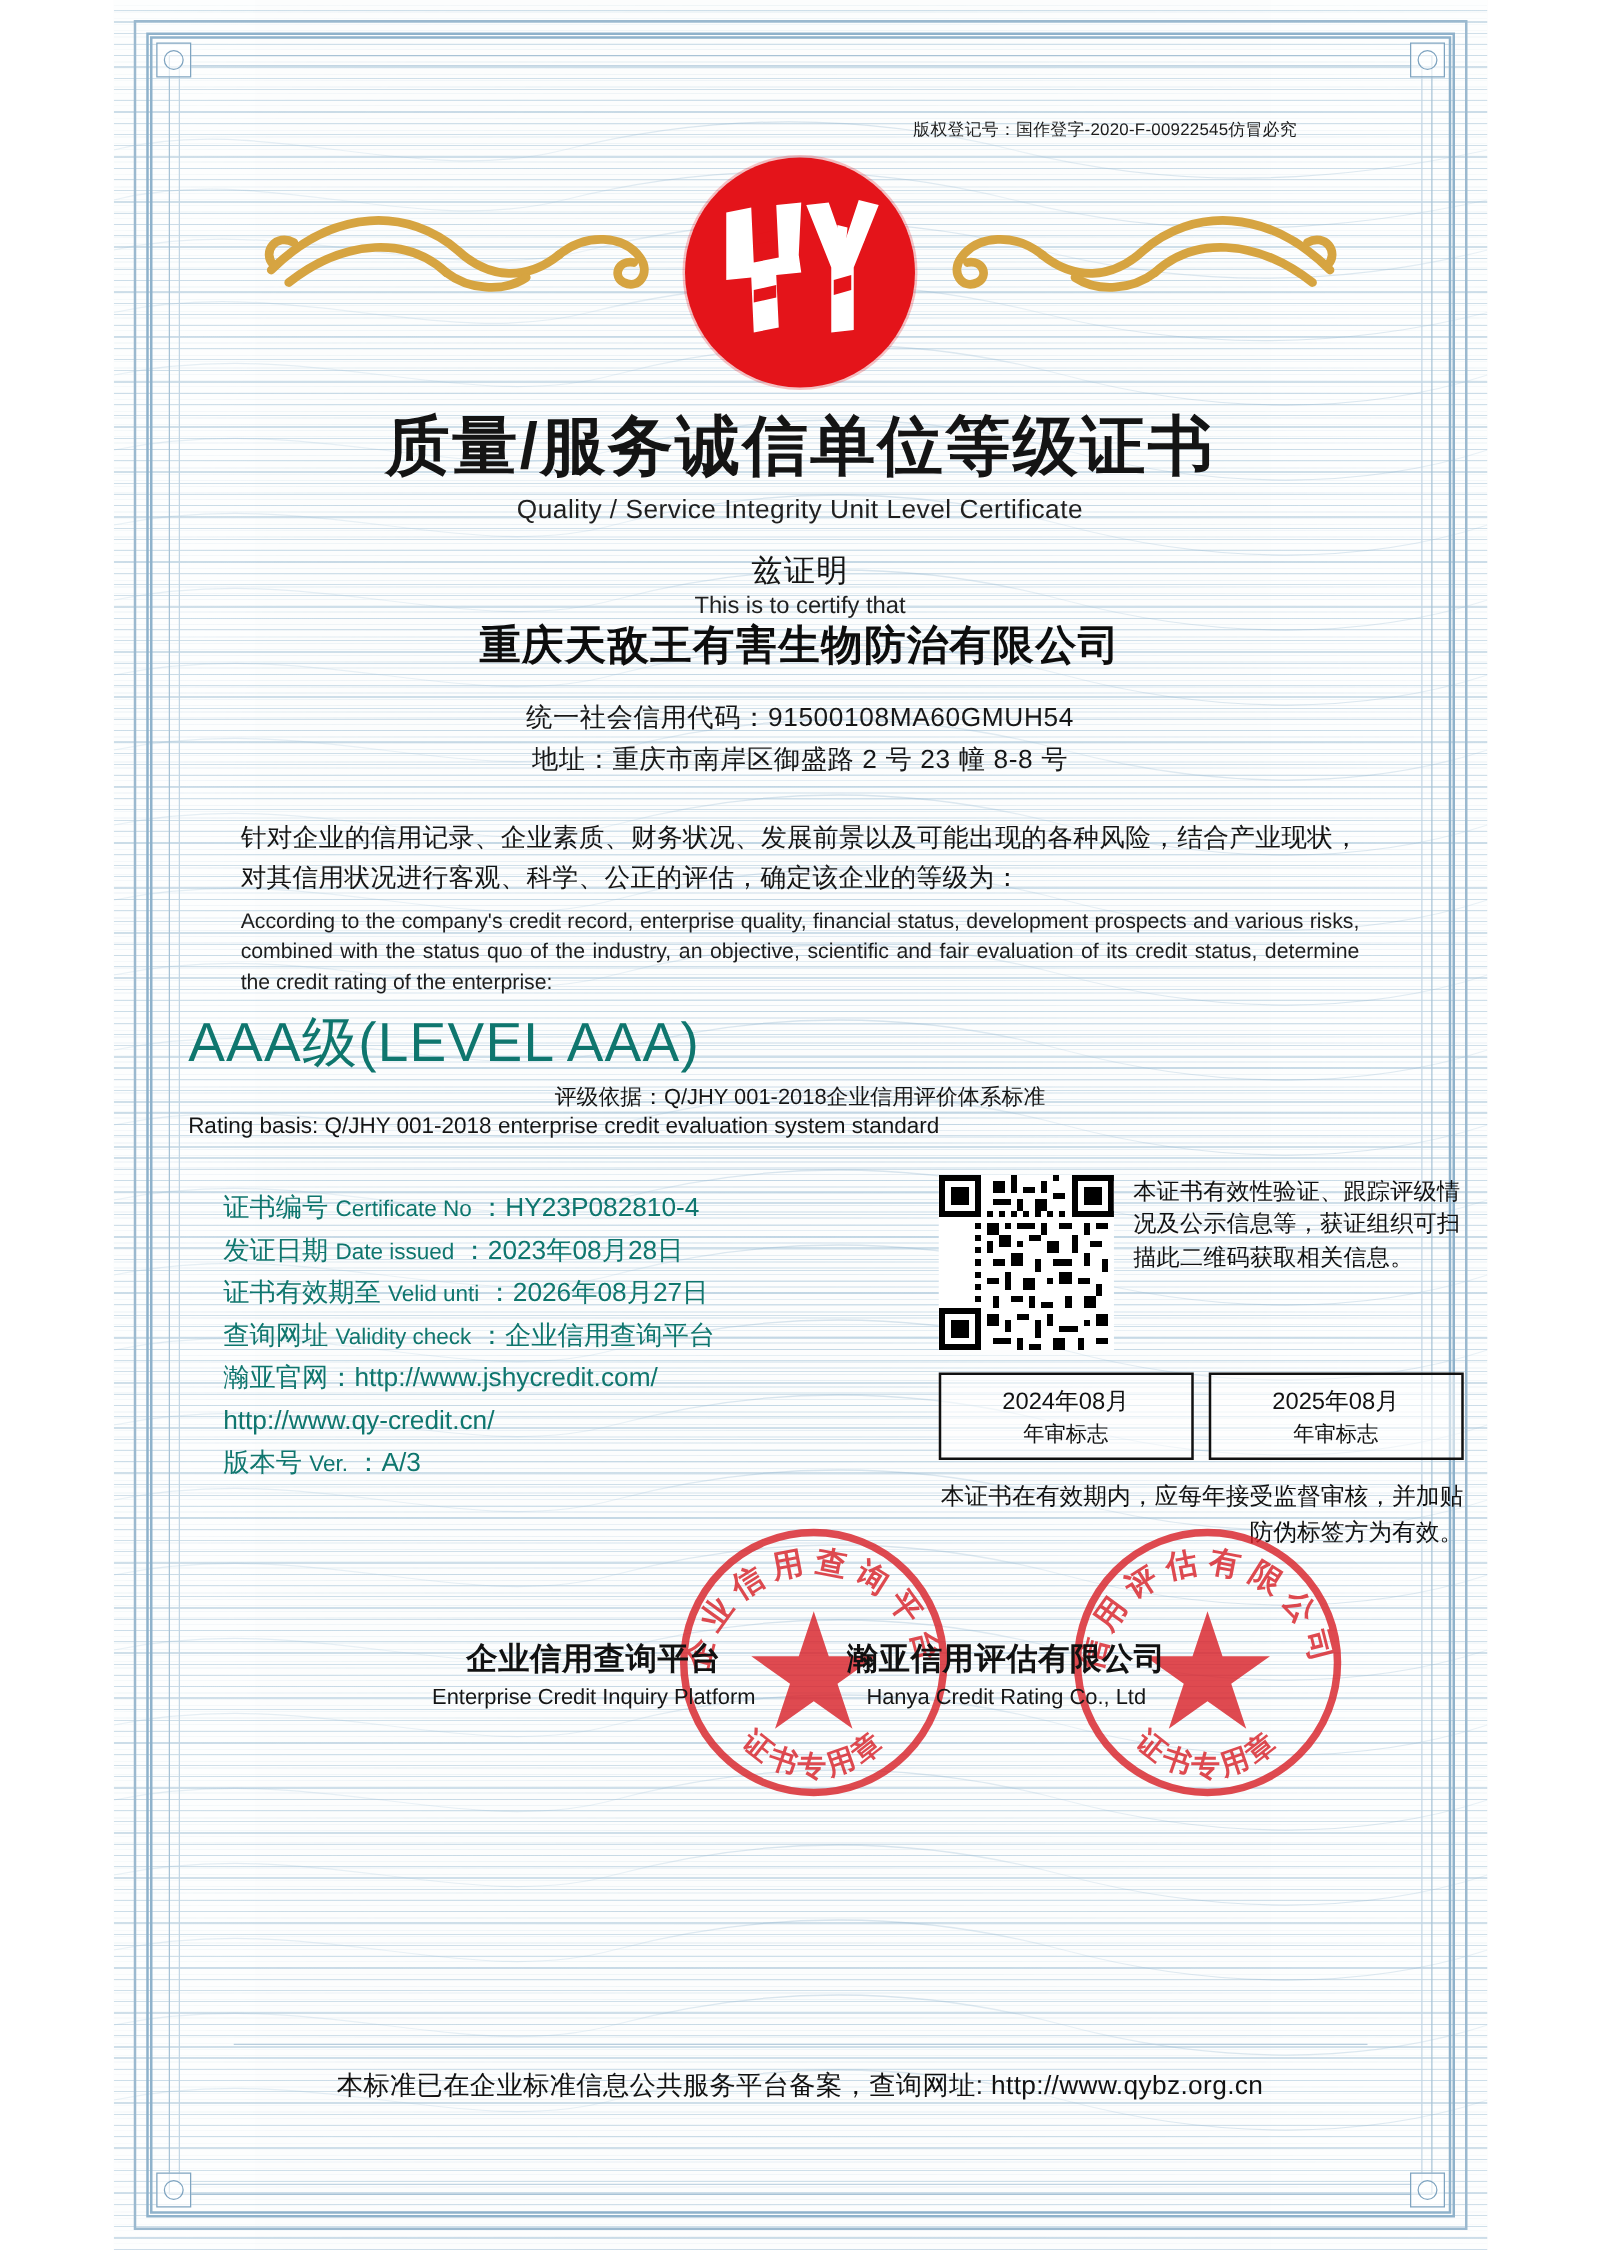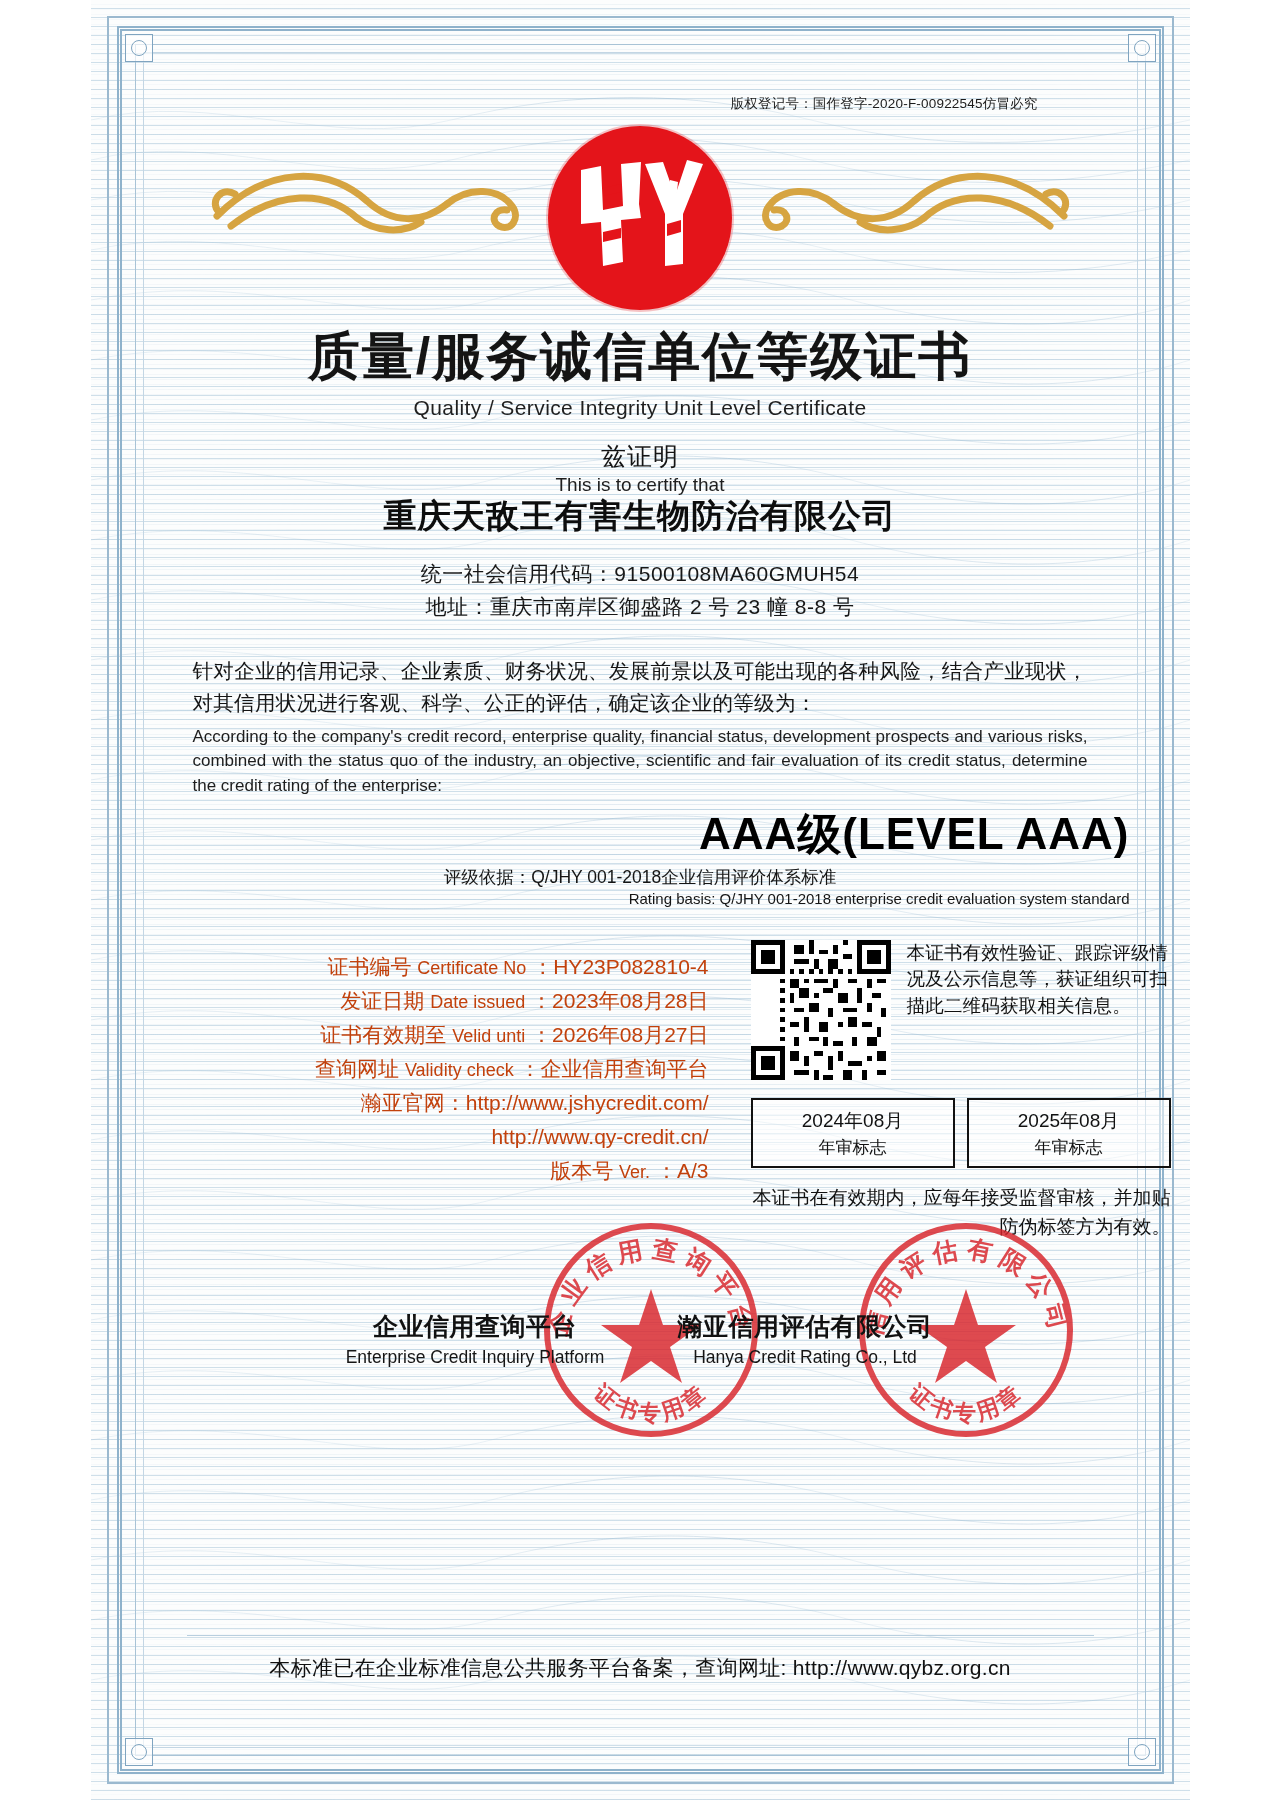--- a/index.html
+++ b/index.html
@@ -230,53 +230,52 @@
     font-size: 17px;
     line-height: 1.45;
     color: #1d1d1d;
     text-align: justify;
   }
 
   .level {
     position: absolute;
     top: 745px;
     width: 100%;
-    text-align: right;
+    text-align: left;
     font-size: 44px;
-    font-weight: 700;
-    color: #000000;
+    font-weight: 400;
+    color: #0f766e;
     letter-spacing: 1px;
   }
   .basis-cn {
     position: absolute;
     top: 805px;
     width: 100%;
     text-align: center;
     font-size: 17.5px;
     color: #151515;
   }
   .basis-en {
     position: absolute;
     top: 830px;
     width: 100%;
-    text-align: right;
-    font-size: 15px;
+    text-align: left;
+    font-size: 18px;
     color: #151515;
   }
 
   
   .details {
     position: absolute;
     left: 28px;
     top: 890px;
     width: 530px;
     font-size: 21px;
     line-height: 1.62;
-    color: #c2410c;
-    text-align: right;
+    color: #0f766e;
   }
   .details .row { white-space: nowrap; }
   .details .lbl-cn { font-size: 21px; }
   .details .lbl-en { font-size: 18px; }
 
   
   .qr-zone {
     position: absolute;
     left: 600px;
     top: 880px;

